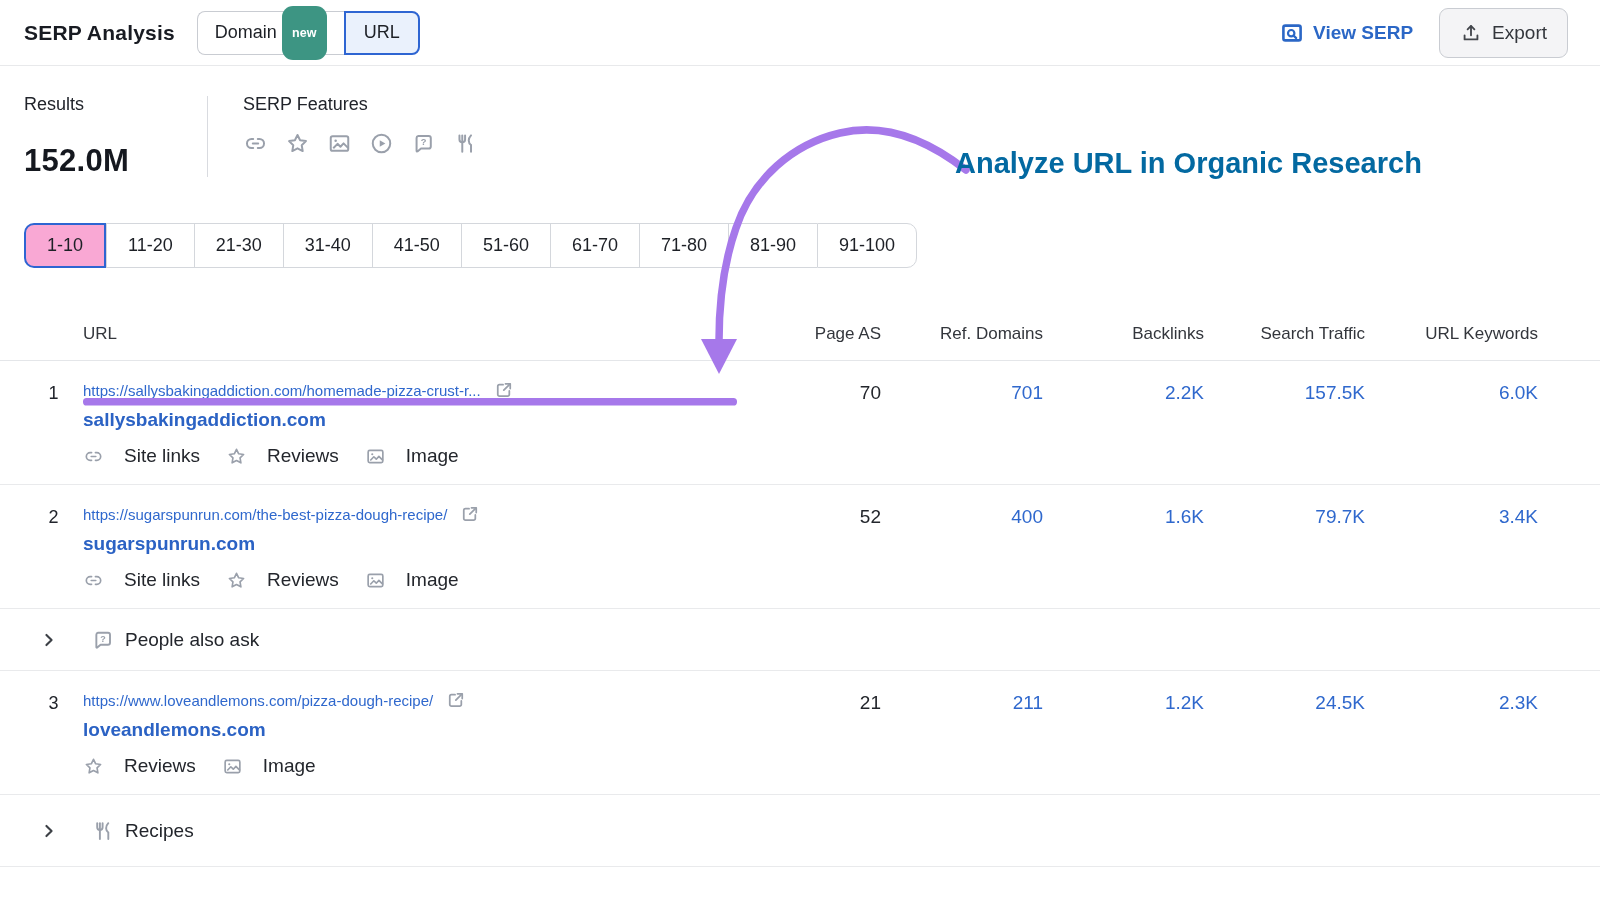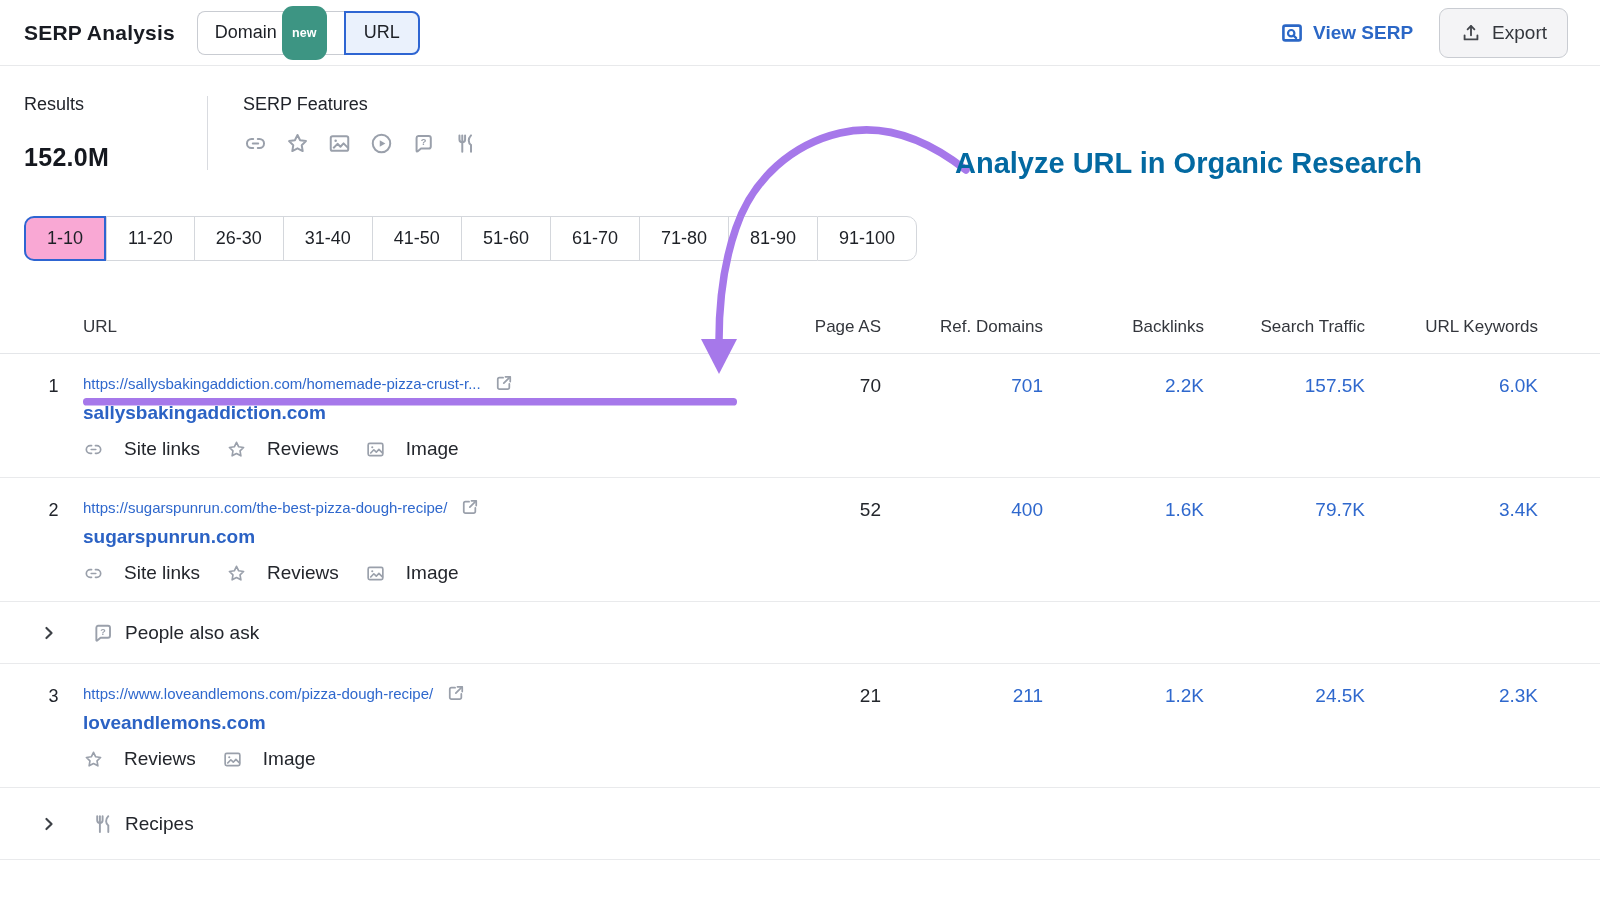--- a/index.html
+++ b/index.html
@@ -16,21 +16,21 @@
   .toggle-seg.url { border-radius:0 8px 8px 0; border:2px solid #2e65d2; background:#eaf1fc; padding:0 18px; }
   .new-badge { background:#3d9583; color:#fff; font-size:12.5px; font-weight:700; padding:20px 10px; border-radius:11px; letter-spacing:.2px; }
   .topbar-right { margin-left:auto; display:flex; align-items:center; gap:26px; }
   .view-serp { display:flex; align-items:center; gap:9px; color:#2b67c6; font-size:19px; font-weight:600; text-decoration:none; cursor:pointer; }
   .export-btn { display:flex; align-items:center; gap:10px; height:50px; padding:0 20px; background:#f4f4f6; border:1px solid #c9ccd2; border-radius:9px; font-size:19px; color:#33363c; cursor:pointer; }
 
   
   .summary { display:flex; align-items:flex-start; padding:28px 24px 24px 24px; }
   .results-block { width:183px; }
   .block-label { font-size:18px; color:#21242b; margin-bottom:14px; }
-  .results-value { font-size:25px; font-weight:700; color:#15181f; letter-spacing:.3px;margin-top:28px; }
+  .results-value { font-size:31px; font-weight:700; color:#15181f; letter-spacing:.3px;margin-top:28px; }
   .vdivider { width:1px; align-self:stretch; background:#d9dbe0; margin:2px 0; }
   .features-block { padding-left:35px; }
   .feature-icons { display:flex; align-items:center; gap:17px; margin-top:16px; }
   .gicon { color:#9aa0ab; display:inline-flex; }
 
   
   .pagination { display:flex; margin:20px 24px 0 24px; width:max-content; border-radius:10px; }
   .page-btn { height:45px; padding:0 21px; display:flex; align-items:center; font-size:18px; color:#1d2026; background:#fff; border:1px solid #d4d7dc; border-right:none; cursor:pointer; }
   .page-btn:first-child { border-radius:10px 0 0 10px; }
   .page-btn:last-child { border-radius:0 10px 10px 0; border-right:1px solid #d4d7dc; }
@@ -153,21 +153,21 @@
             <path d="M17.3 4.2 c-2.9 3-2.9 7.2 0 9.3 V20"></path>
           </svg>
         </span>
       </div>
     </div>
   </section>
 
   <nav class="pagination">
     <button class="page-btn selected">1-10</button>
     <button class="page-btn">11-20</button>
-    <button class="page-btn">26-30</button>
+    <button class="page-btn">21-30</button>
     <button class="page-btn">31-40</button>
     <button class="page-btn">41-50</button>
     <button class="page-btn">51-60</button>
     <button class="page-btn">61-70</button>
     <button class="page-btn">71-80</button>
     <button class="page-btn">81-90</button>
     <button class="page-btn">91-100</button>
   </nav>
 
   <div class="table">

